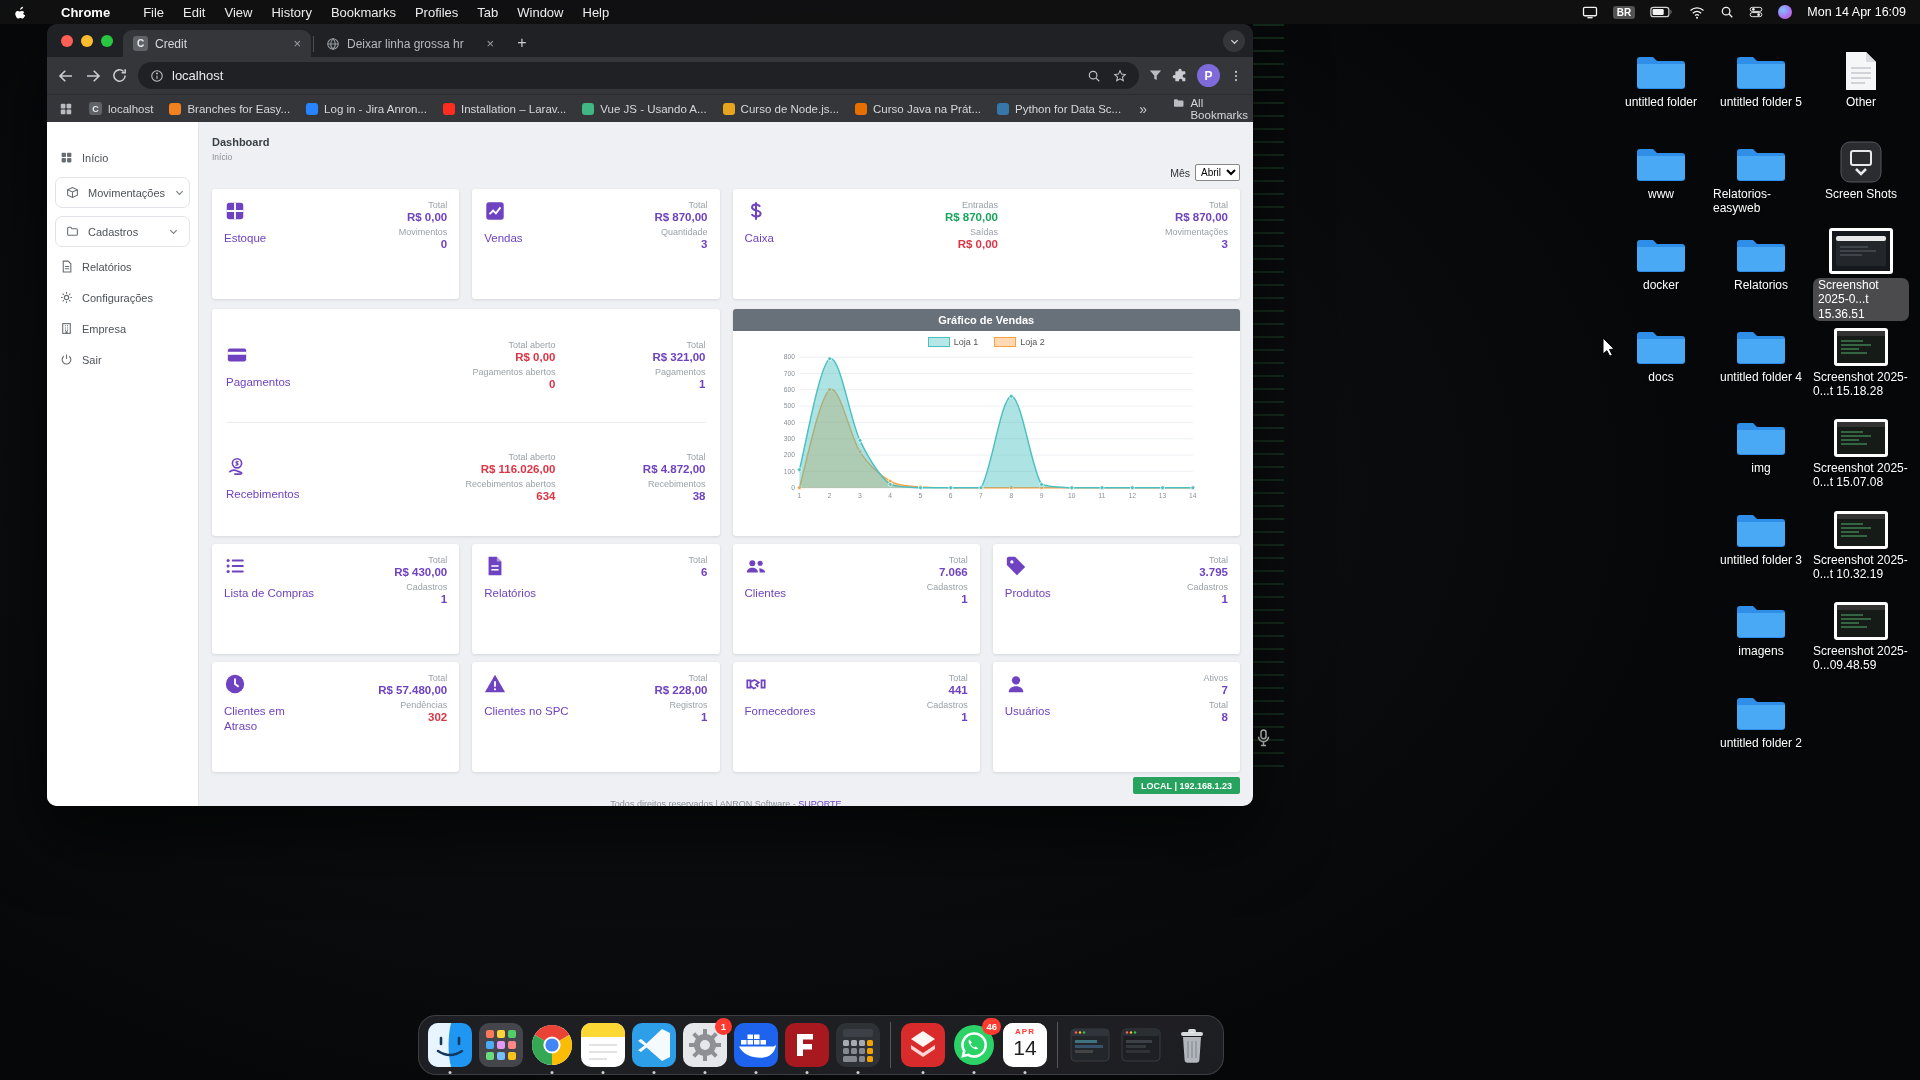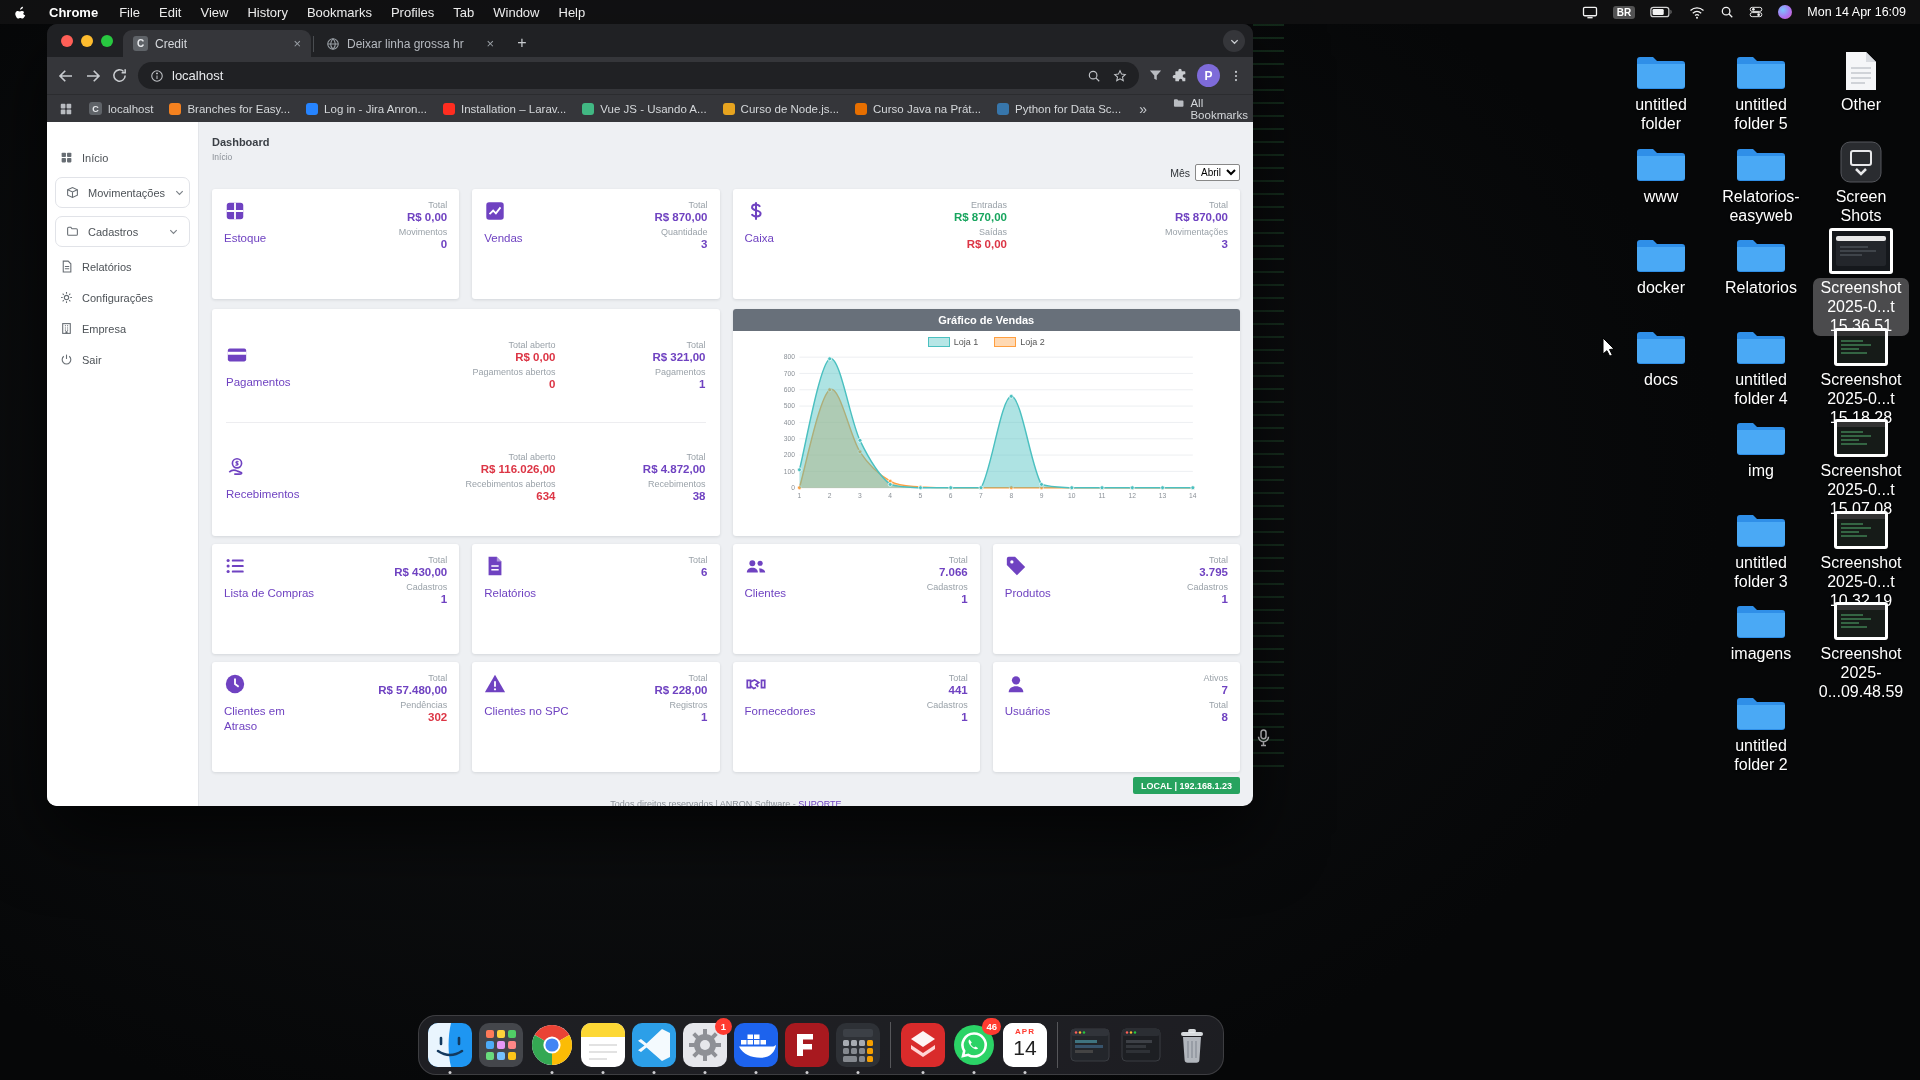--- a/index.html
+++ b/index.html
@@ -1,35 +1,35 @@
 <!DOCTYPE html>
 <html><head>
 <meta charset="utf-8">
 <style>
   *{margin:0;padding:0;box-sizing:border-box}
   html,body{width:1920px;height:1080px;overflow:hidden;background:#060708;font-family:"Liberation Sans",sans-serif}
   .wallpaper{position:absolute;inset:0;background:radial-gradient(1400px 900px at 35% 45%,#121416,#060708 75%)}
 
   
   .menubar{position:absolute;top:0;left:0;right:0;height:24px;background:rgba(18,18,20,.82);display:flex;align-items:center;padding:0 14px;color:#fff;font-size:13px;z-index:60}
-  .mb-left{display:flex;align-items:center;gap:21px}
+  .mb-left{display:flex;align-items:center;gap:33px}
   .apple{width:14px;height:16px;display:flex;align-items:center}
   .app-name{font-weight:bold}
   .mb-item{opacity:.92}
   .mb-right{margin-left:auto;display:flex;align-items:center;gap:15px}
   .kb-layout{background:rgba(255,255,255,.28);border-radius:3px;font-size:10px;font-weight:bold;padding:1px 4px}
   .mb-ic{display:flex;align-items:center;opacity:.95}
   .siri-dot{width:14px;height:14px;border-radius:50%;background:radial-gradient(circle at 35% 35%,#7cc4ff,#b06ef0 60%,#e86aa6)}
   .clock{font-size:12.5px}
 
   
   .desktop{position:absolute;top:36px;right:6px;width:302px;height:760px;z-index:5}
   .dt-item{position:absolute;width:98px;display:flex;flex-direction:column;align-items:center;gap:3px}
   .dt-ic{height:56px;display:flex;align-items:flex-end;justify-content:center}
-  .dt-label{color:#fff;font-size:16px;line-height:1.2;text-align:center;max-width:96px;text-shadow:0 1px 2px rgba(0,0,0,.95)}
+  .dt-label{color:#fff;font-size:12px;line-height:1.2;max-width:96px;text-shadow:0 1px 2px rgba(0,0,0,.95)}
   .dt-label.selected{background:#4b4b4d;border-radius:7px;padding:0 5px;text-shadow:none}
   .dt-cursor{position:absolute;left:-10px;top:26px}
 
   
   .term-strip{position:absolute;left:1253px;top:24px;width:31px;height:748px;background:linear-gradient(180deg,#0b120d,#090d0a);background-image:repeating-linear-gradient(180deg,rgba(70,190,100,.18) 0 2px,transparent 2px 13px);z-index:4}
   .mic-float{position:absolute;left:1256px;top:728px;z-index:6}
 
   
   .window{position:absolute;left:47px;top:24px;width:1206px;height:782px;border-radius:10px;overflow:hidden;background:#202124;box-shadow:0 30px 70px rgba(0,0,0,.7);z-index:10;display:flex;flex-direction:column}
   .tabstrip{height:33px;background:#202124;display:flex;align-items:flex-end;padding:0 8px;flex:none}
@@ -93,21 +93,21 @@
   .card-icon{width:22px;height:22px;color:#6f42c1;display:flex}
   .card-icon svg{width:22px;height:22px}
   .card-title{font-size:11.5px;color:#6f42c1;line-height:1.3;max-width:92px}
   .stat-col{margin-left:auto;text-align:right;display:flex;flex-direction:column}
   .stat-label{font-size:9px;color:#9aa2a9}
   .stat-value{font-size:11.5px;font-weight:bold;color:#6f42c1;margin:1px 0 4px}
   .stat-value.green{color:#18a55e}
   .stat-value.red{color:#dc3545}
   .card.caixa{grid-column:span 2}
   .caixa-cols{margin-left:auto;display:flex}
-  .caixa-cols .stat-col{margin-left:0}
+  .caixa-cols .stat-col{margin-left:9px}
   .caixa-cols .stat-col.mid{margin-right:158px}
 
   .panel{grid-column:span 2;background:#fff;border-radius:3px;box-shadow:0 1px 3px rgba(25,30,40,.12);height:227px;display:flex;flex-direction:column;overflow:hidden}
   .panel-head{background:#68707a;color:#fff;font-size:11px;font-weight:bold;text-align:center;padding:5px 0;flex:none}
   .panel-body{flex:1;display:flex;flex-direction:column;padding:2px 14px;min-height:0}
   .prow{flex:1;display:flex;align-items:center}
   .prow + .prow{border-top:1px solid #ededf0}
   .prow .pleft{display:flex;flex-direction:column;gap:9px;width:112px}
   .prow .stat-col{margin-left:auto}
   .prow .stat-col.tcol{margin-left:0;width:150px}

